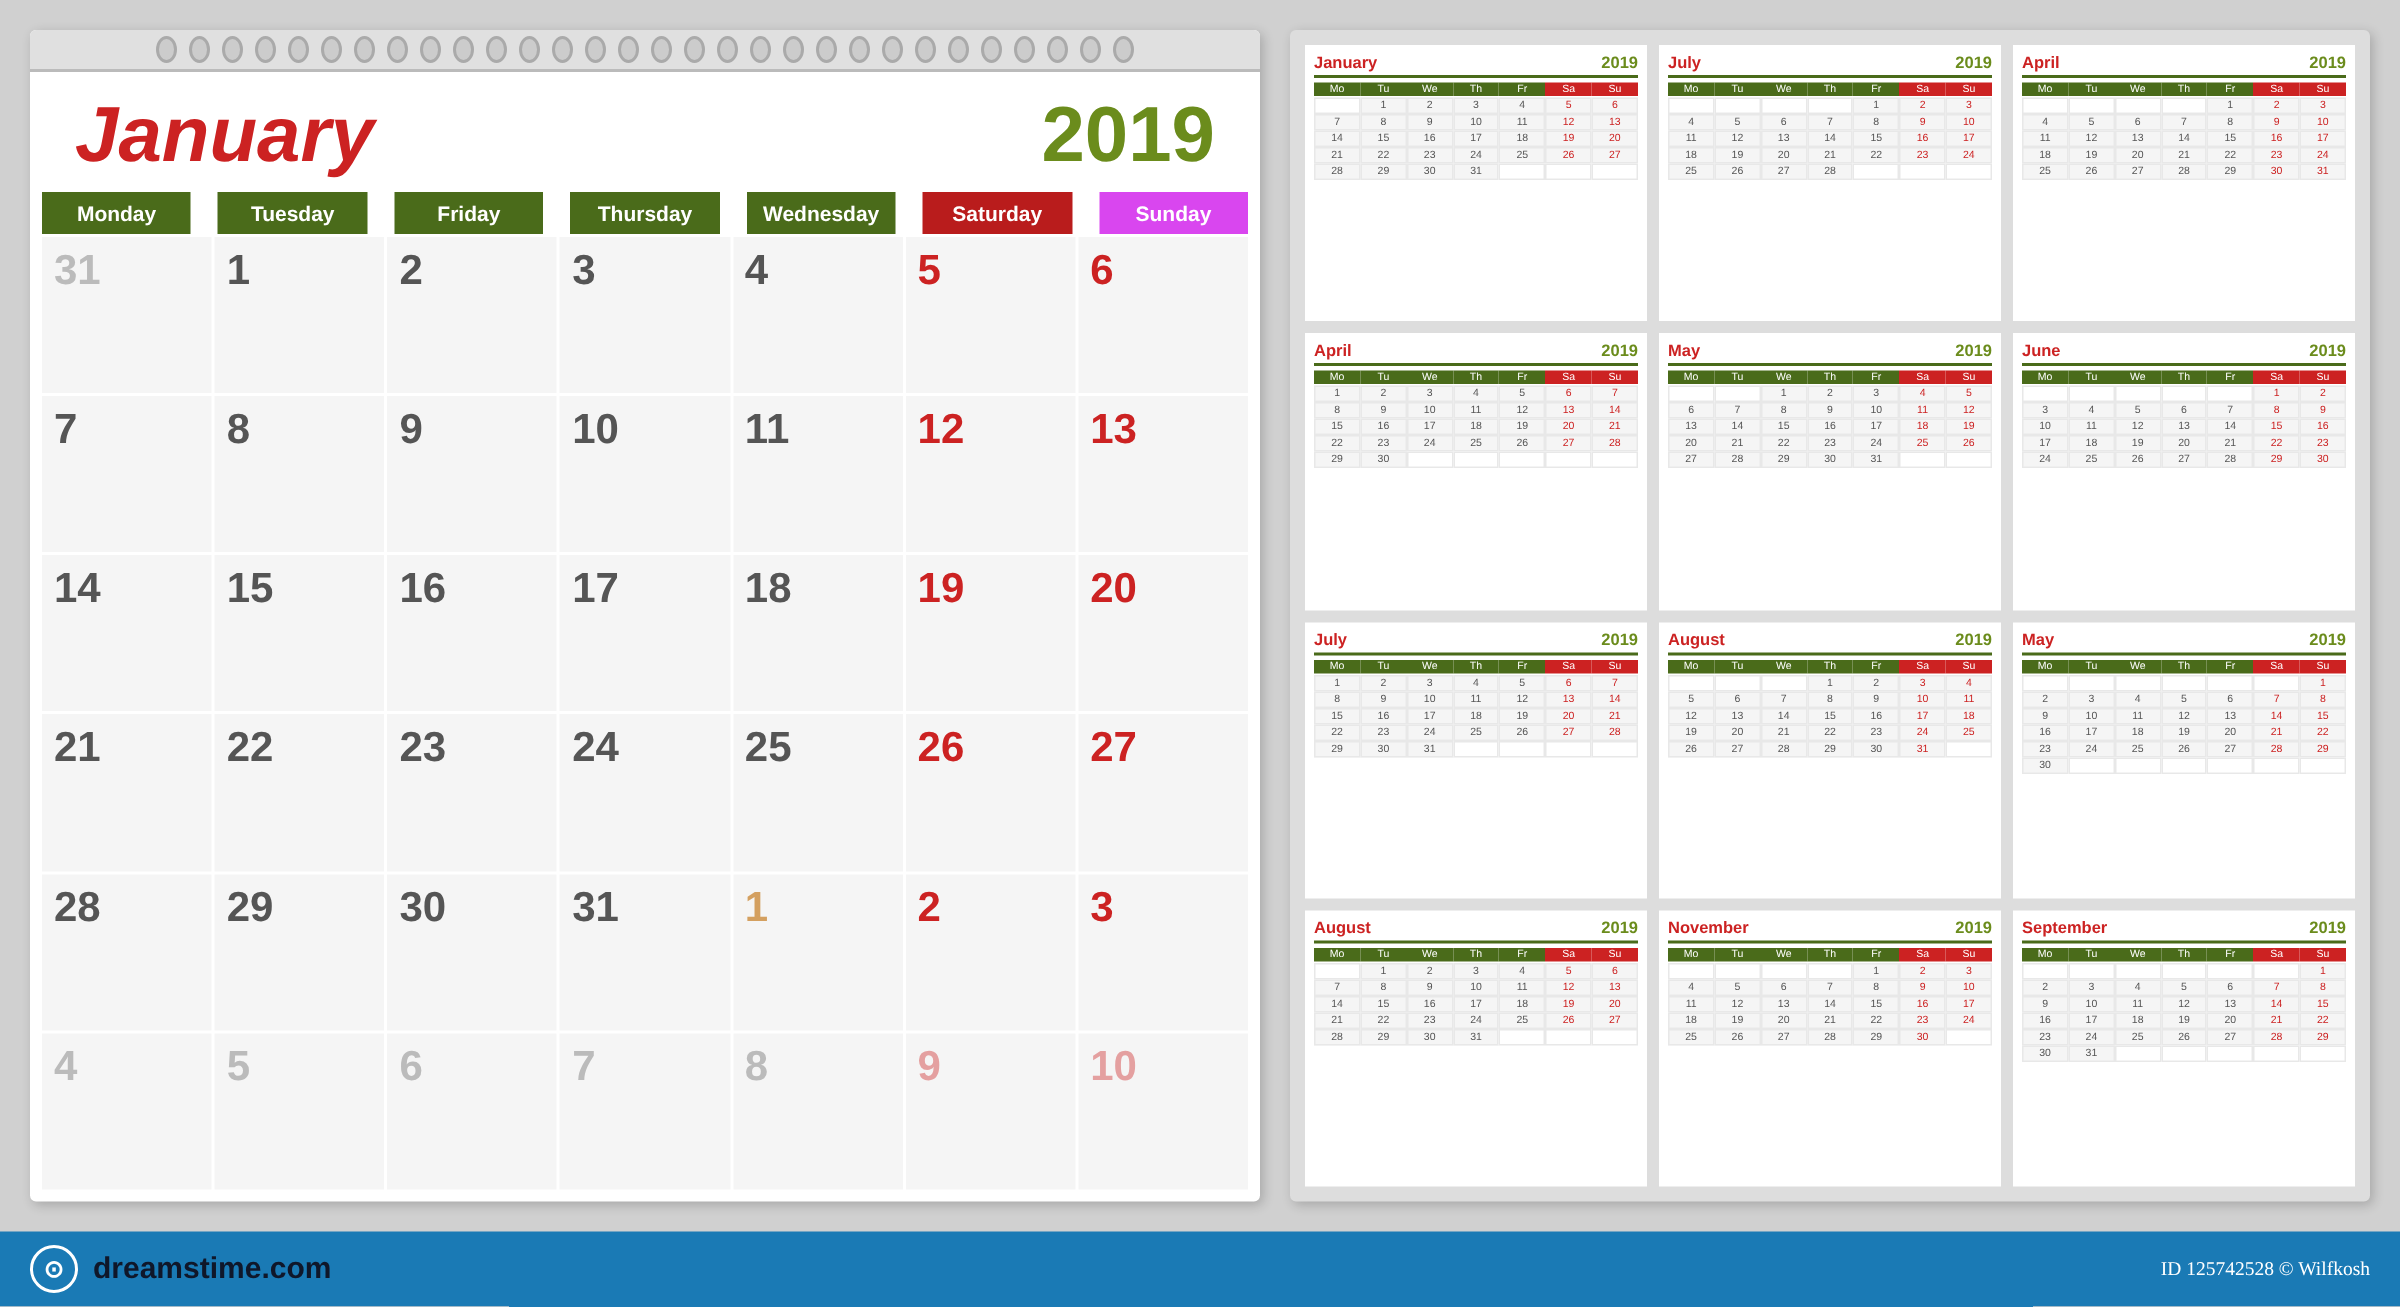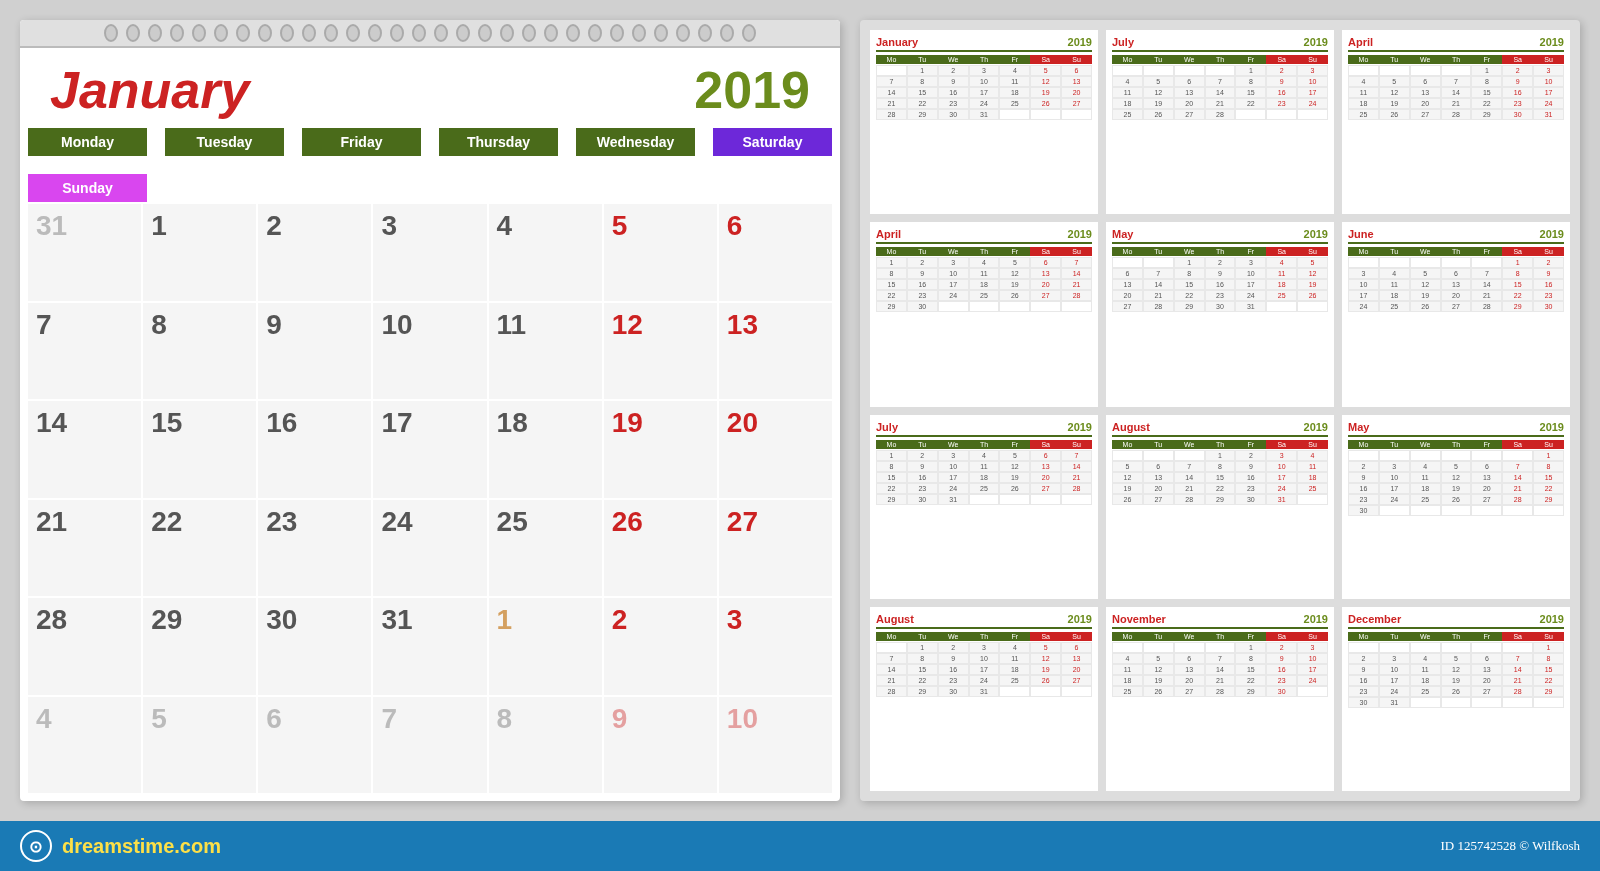--- a/index.html
+++ b/index.html
@@ -59,34 +59,34 @@
       color: #cc2222;
       font-style: italic;
     }
     .big-cal-year {
       font-size: 52px;
       font-weight: bold;
       color: #6b8c1c;
     }
     .big-cal-days-header {
       display: grid;
-      grid-template-columns: repeat(6, 1fr);
+      grid-template-columns: repeat(7, 1fr);
       gap: 18px;
       padding: 0 8px;
     }
     .day-header {
       padding: 6px 4px;
       text-align: center;
       font-size: 14px;
       font-weight: bold;
       color: white;
       background: #4a6b1a;
     }
     .day-header.saturday {
-      background: #6d28d9;
+      background: #b91c1c;
     }
     .day-header.sunday {
       background: #d946ef;
     }
     .big-cal-grid {
       display: grid;
       grid-template-columns: repeat(7, 1fr);
       grid-template-rows: repeat(6, 1fr);
       gap: 2px;
       padding: 2px 8px 8px;
@@ -208,21 +208,21 @@
       display: flex;
       align-items: center;
       justify-content: center;
       font-size: 16px;
       font-weight: bold;
       color: white;
     }
     .footer-logo-text {
       font-size: 20px;
       font-weight: bold;
-      color: #fde047;
+      color: #0f172a;
     }
     .footer-id {
       font-size: 13px;
       color: white;
       font-family: Liberation Serif, serif;
     }
   </style>
 </head>
 <body>
 
@@ -979,21 +979,21 @@
           <div class="mini-cell">26</div>
           <div class="mini-cell">27</div>
           <div class="mini-cell">28</div>
           <div class="mini-cell">29</div>
           <div class="mini-cell sat">30</div>
           <div class="mini-cell empty"></div>
         </div>
       </div>
       <div class="mini-cal">
         <div class="mini-cal-header">
-          <span class="mini-cal-month-name">December</span>
+          <span class="mini-cal-month-name">September</span>
           <span class="mini-cal-year">2019</span>
         </div>
         <div class="mini-cal-days-header">
           <div class="mini-day-header">Mo</div>
           <div class="mini-day-header">Tu</div>
           <div class="mini-day-header">We</div>
           <div class="mini-day-header">Th</div>
           <div class="mini-day-header">Fr</div>
           <div class="mini-day-header sat">Sa</div>
           <div class="mini-day-header sun">Su</div>

